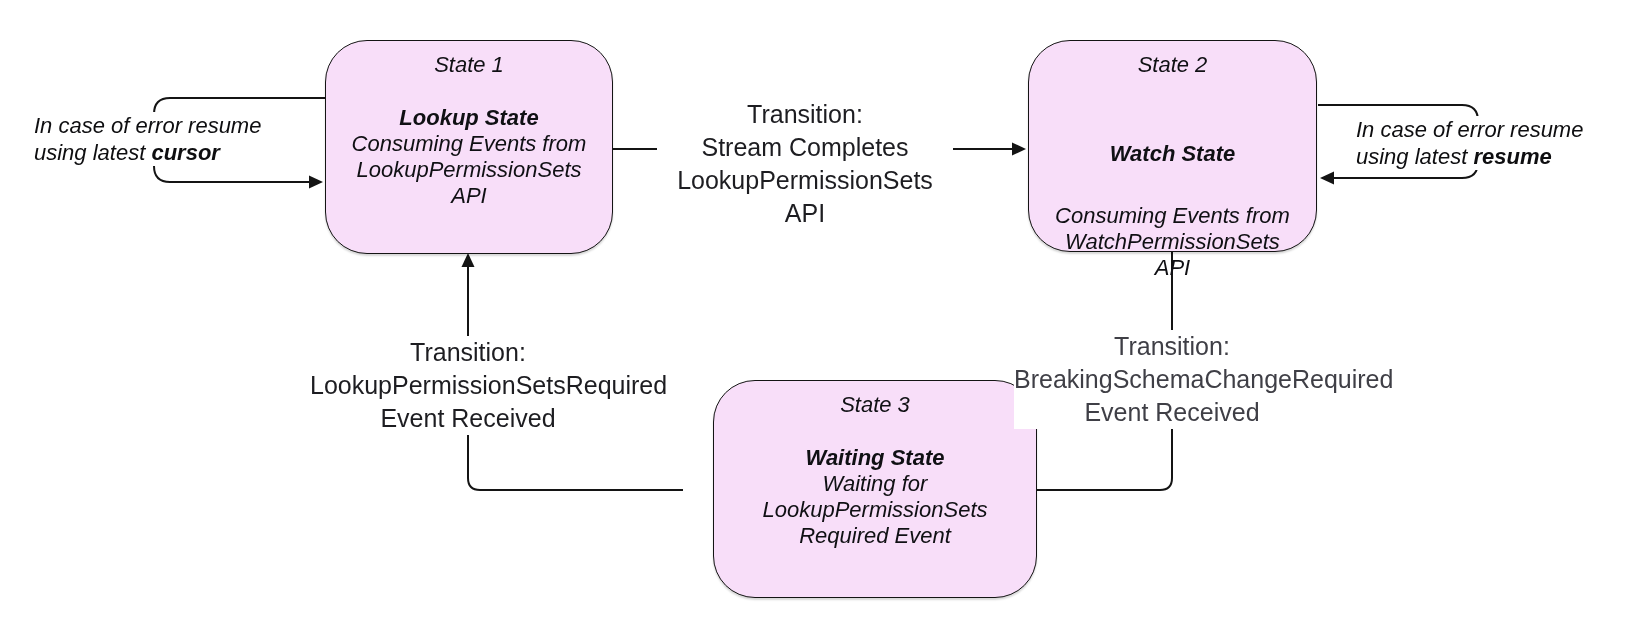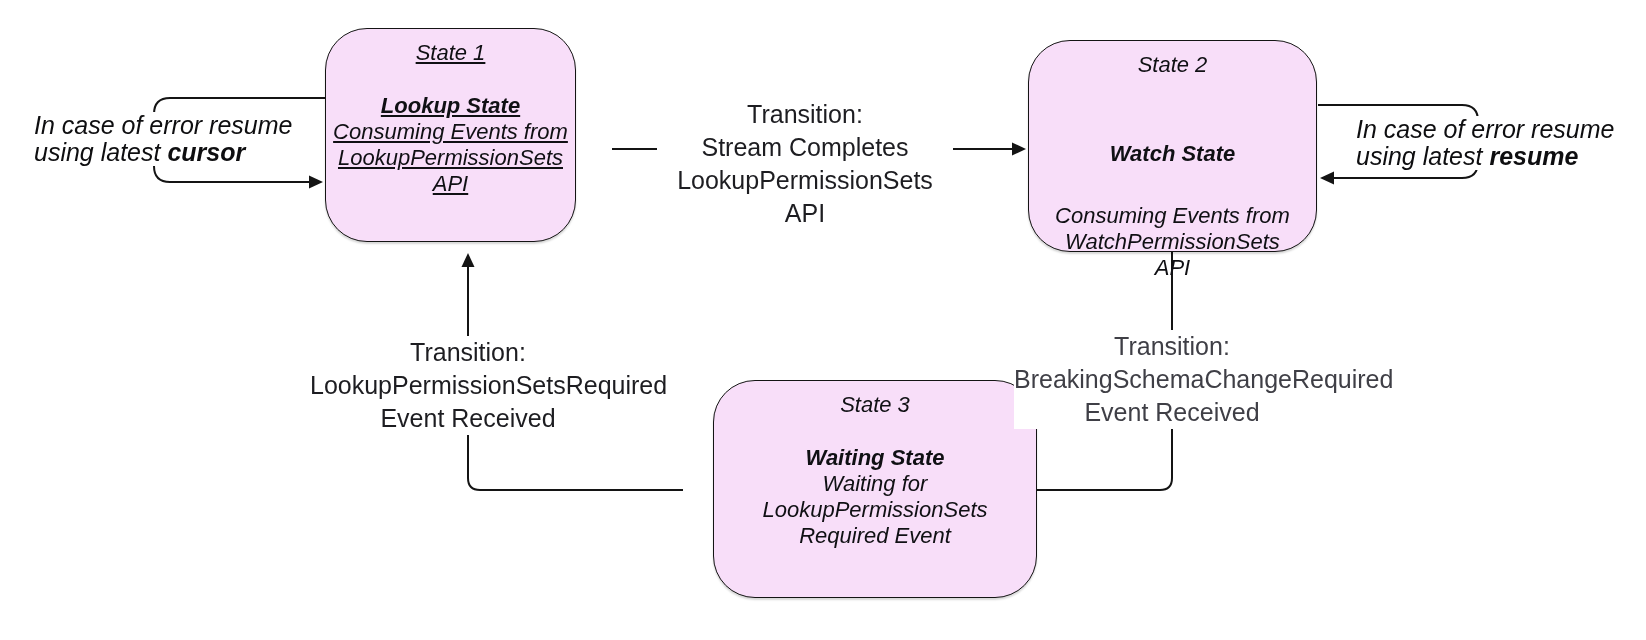--- a/index.html
+++ b/index.html
@@ -39,21 +39,21 @@
     font-size: 25px;
     line-height: 33px;
     color: #1d1d21;
   }
   .t-label.muted { color: #3f3f46; }
 
   .loop-label {
     position: absolute;
     background: #ffffff;
     font-style: italic;
-    font-size: 25px;
+    font-size: 22px;
     line-height: 27px;
     color: #0e0e10;
     white-space: nowrap;
   }
   .kw { font-weight: 700; }
 </style>
 </head>
 <body>
 
 <div class="canvas">
@@ -69,21 +69,21 @@
     <path d="M 1318 105 L 1462 105 Q 1478 105 1478 121 L 1478 162 Q 1478 178 1462 178 L 1334 178" stroke="#141414" stroke-width="2" fill="none"></path>
     <polygon points="1334,171.5 1334,184.5 1320,178" fill="#141414"></polygon>
 
     <path d="M 1172 252 L 1172 478 Q 1172 490 1160 490 L 987 490" stroke="#141414" stroke-width="2" fill="none"></path>
     <polygon points="987,483.5 987,496.5 973,490" fill="#141414"></polygon>
 
     <path d="M 683 490 L 480 490 Q 468 490 468 478 L 468 267" stroke="#141414" stroke-width="2" fill="none"></path>
     <polygon points="461.5,267 474.5,267 468,253" fill="#141414"></polygon>
   </svg>
 
-  <div class="state" style="left:325px; top:28px; width:251px; height:214px;text-decoration:underline;">
+  <div class="state" style="left:325px; top:40px; width:288px; height:214px;">
     <div class="state-title">State 1</div>
     <div class="state-name">Lookup State</div>
     <div class="state-desc">
       <div>Consuming Events from</div>
       <div>LookupPermissionSets</div>
       <div>API</div>
     </div>
   </div>
 
   <div class="state" style="left:1028px; top:40px; width:289px; height:212px;gap:36px;">

